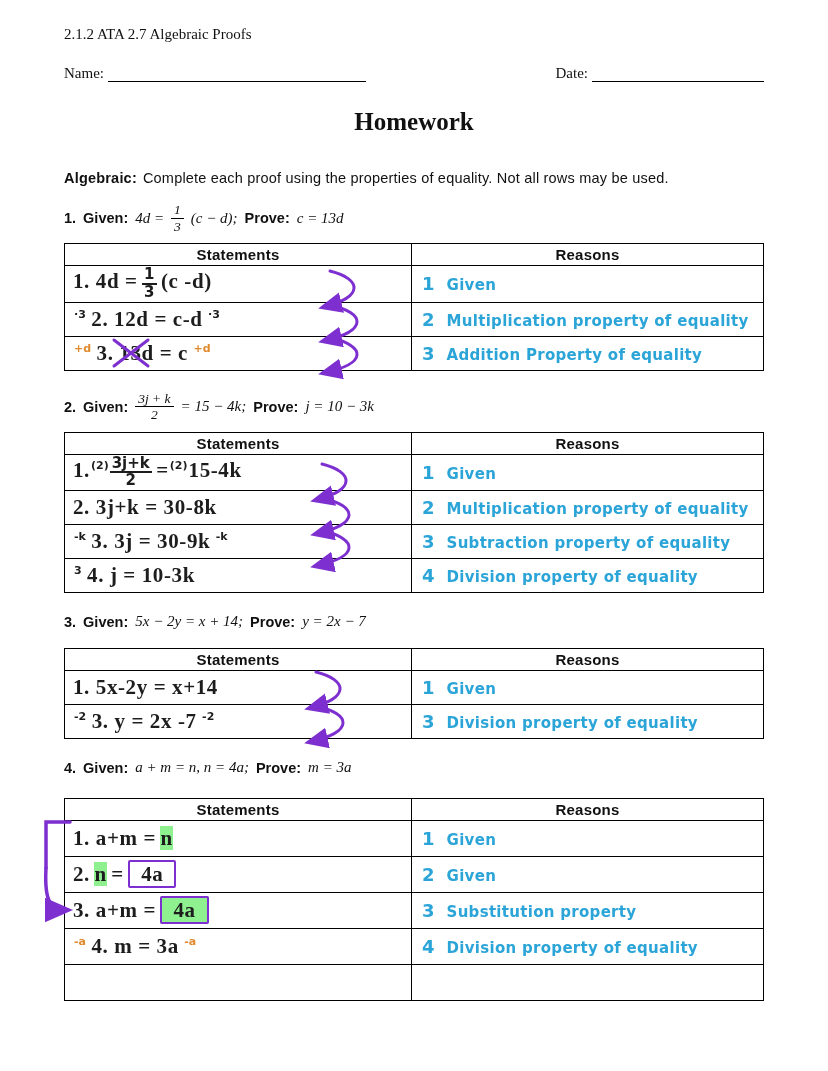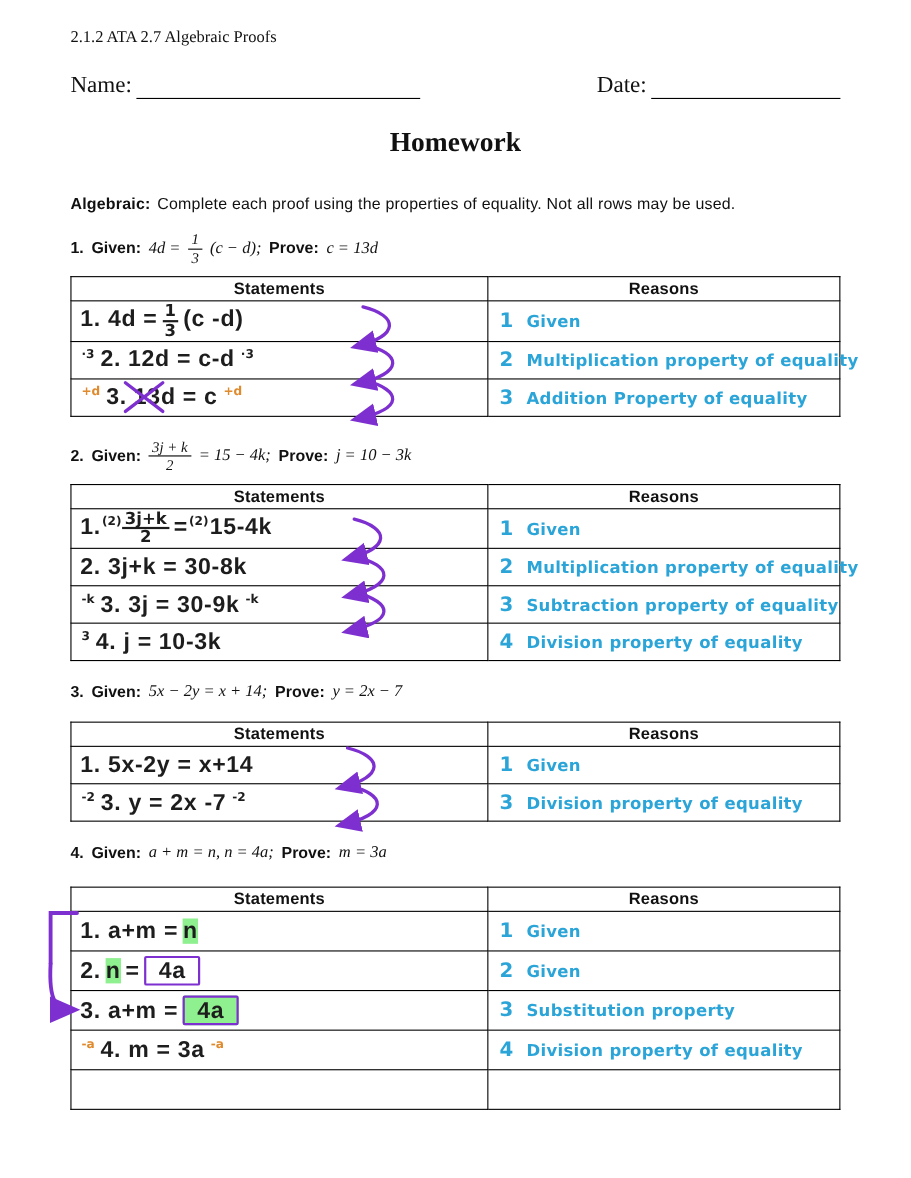--- a/index.html
+++ b/index.html
@@ -2,21 +2,21 @@
 <html style="--reason-blue: #2ba4d8; --purple: #7e2fd0; --highlight-green: #8ef08e; --orange: #e08a2e; --ink: #1d1d1d;"><head>
 <meta charset="utf-8">
 <style>
   html,body { margin:0; padding:0; background:#ffffff; }
   body { width:828px; height:1071px; overflow:hidden; position:relative;
          font-family:"Liberation Sans", sans-serif; color:#111; }
   .page { padding:26px 64px 0 64px; }
 
   .course { font-family:"Liberation Serif", serif; font-size:15px; }
   .nd-row { display:flex; justify-content:space-between; margin-top:22px;
-            font-family:"Liberation Serif", serif; font-size:21px; align-items:flex-end; }
+            font-family:"Liberation Serif", serif; font-size:15px; align-items:flex-end; }
   .nd-left, .nd-right { display:flex; align-items:flex-end; gap:4px; }
   .blank { display:inline-block; border-bottom:1px solid #000; height:15px; }
   .blank.name { width:258px; }
   .blank.date { width:172px; }
 
   .title { text-align:center; font-family:"Liberation Serif", serif;
            font-weight:bold; font-size:25px; margin-top:26px; }
 
   .directions { margin-top:34px; font-size:14.5px; letter-spacing:0.2px; }
   .dlabel { font-weight:bold; margin-right:6px; }
@@ -25,27 +25,27 @@
   .pnum, .plabel { font-weight:bold; }
   .math { font-family:"Liberation Serif", serif; font-style:italic; font-size:15px; }
   .frac-print { display:inline-flex; flex-direction:column; align-items:center;
                 font-family:"Liberation Serif", serif; font-style:italic;
                 font-size:13.5px; line-height:1.15; }
   .frac-print .fn { border-bottom:1px solid #000; padding:0 3px; }
 
   .tablewrap { position:relative; margin-top:9px; }
   table { border-collapse:collapse; width:100%; table-layout:fixed; }
   th, td { border:1.5px solid #000; }
-  th { font-size:15px; padding:2px 16px; letter-spacing:0.2px; }
+  th { font-size:15px; padding:2px 0; letter-spacing:0.2px; }
   th.st, td.st { width:49.5%; }
   td.st { padding:1px 8px; height:31px; vertical-align:middle; white-space:nowrap; }
   td.rs { padding:1px 10px; vertical-align:middle; white-space:nowrap; }
   .t4 td { height:33px; }
 
-  .hw { font-family:Liberation Sans, sans-serif; font-weight:600; font-size:21px;
+  .hw { font-family:Liberation Serif, serif; font-weight:600; font-size:21px;
         color:var(--ink,#1d1d1d); letter-spacing:0.6px;margin-top:20px; }
   .mark { font-family:"DejaVu Sans", sans-serif; font-size:11px; font-weight:700;
           color:var(--ink,#1d1d1d); position:relative; top:-8px; padding:0 1px; }
   .mark.orange { color:var(--orange,#e08a2e); }
   .hfrac { display:inline-flex; flex-direction:column; align-items:center;
            line-height:1.05; vertical-align:middle; font-size:15px; font-weight:700;
            font-family:"DejaVu Sans", sans-serif; color:var(--ink,#1d1d1d); }
   .hfrac .fn { border-bottom:2px solid var(--ink,#1d1d1d); padding:0 2px; }
   .hl { background:var(--highlight-green,#8ef08e); }
   .boxed { border:2px solid var(--purple,#7e2fd0); padding:0 11px; border-radius:2px; }

